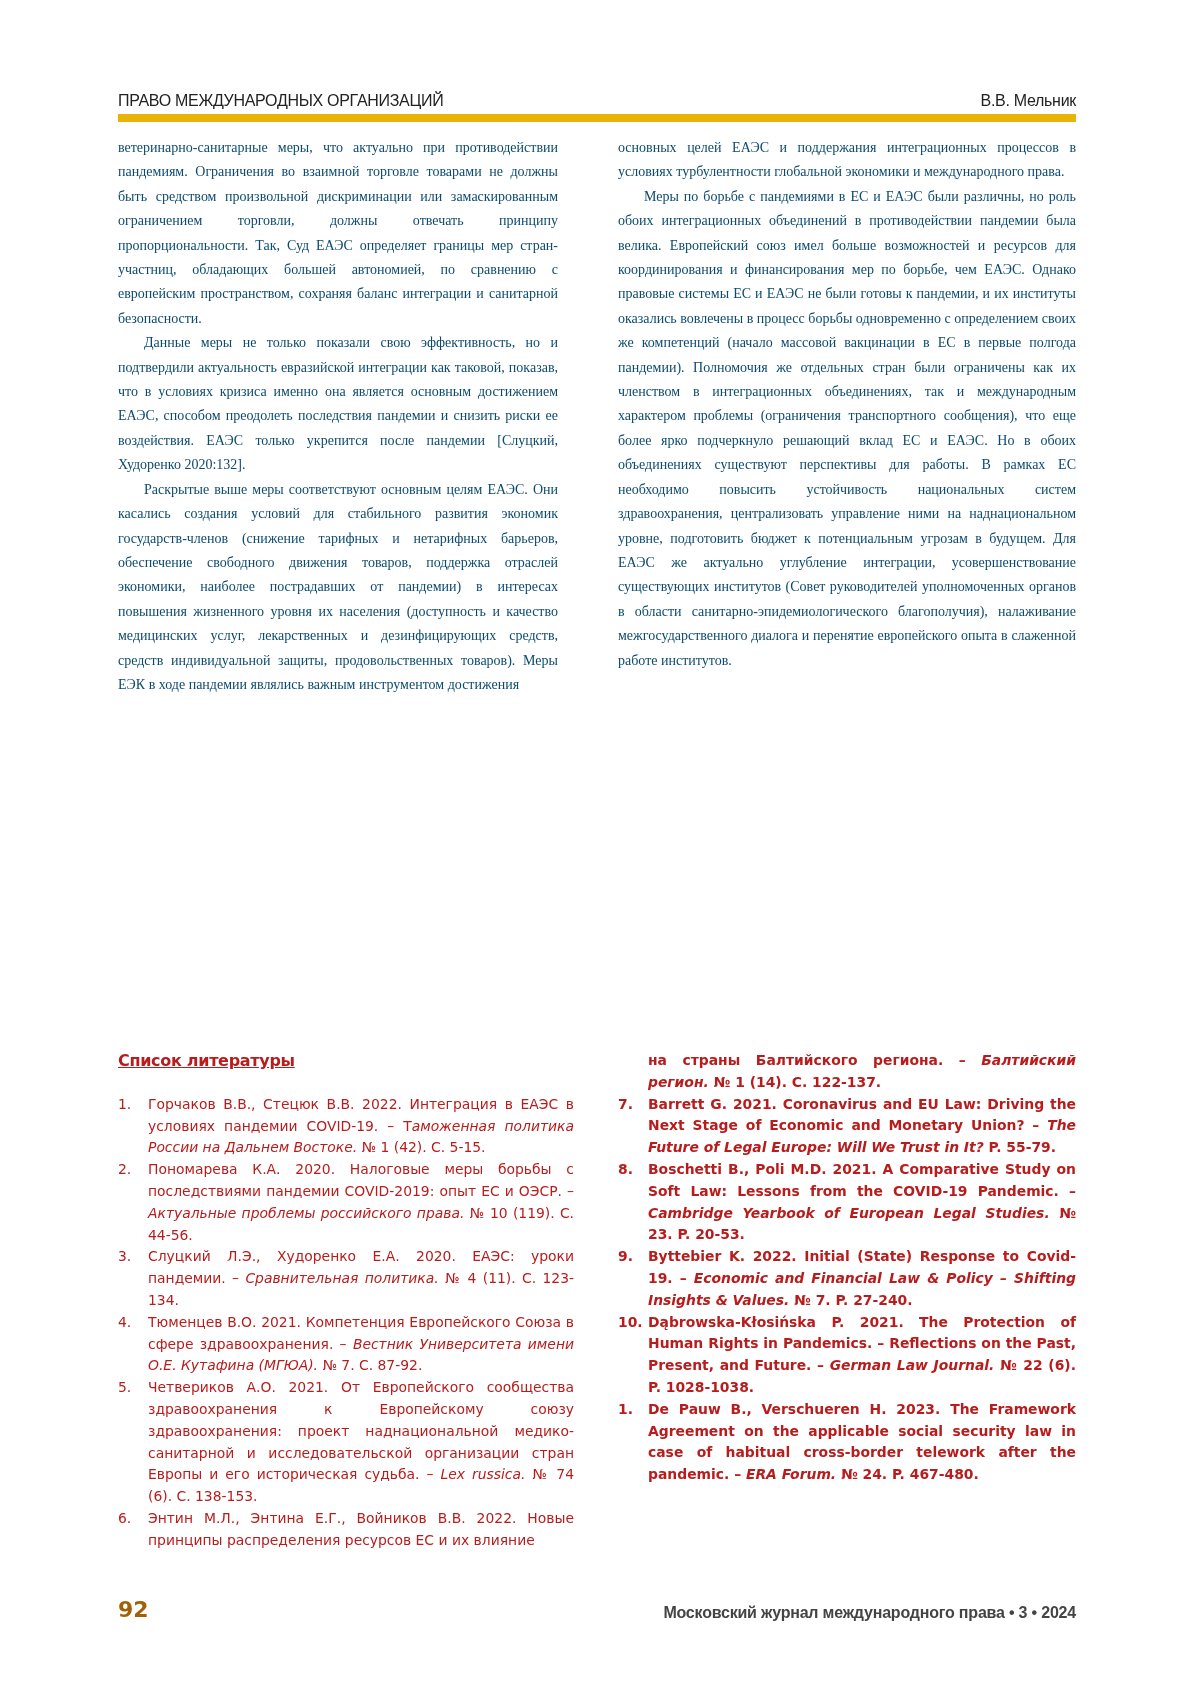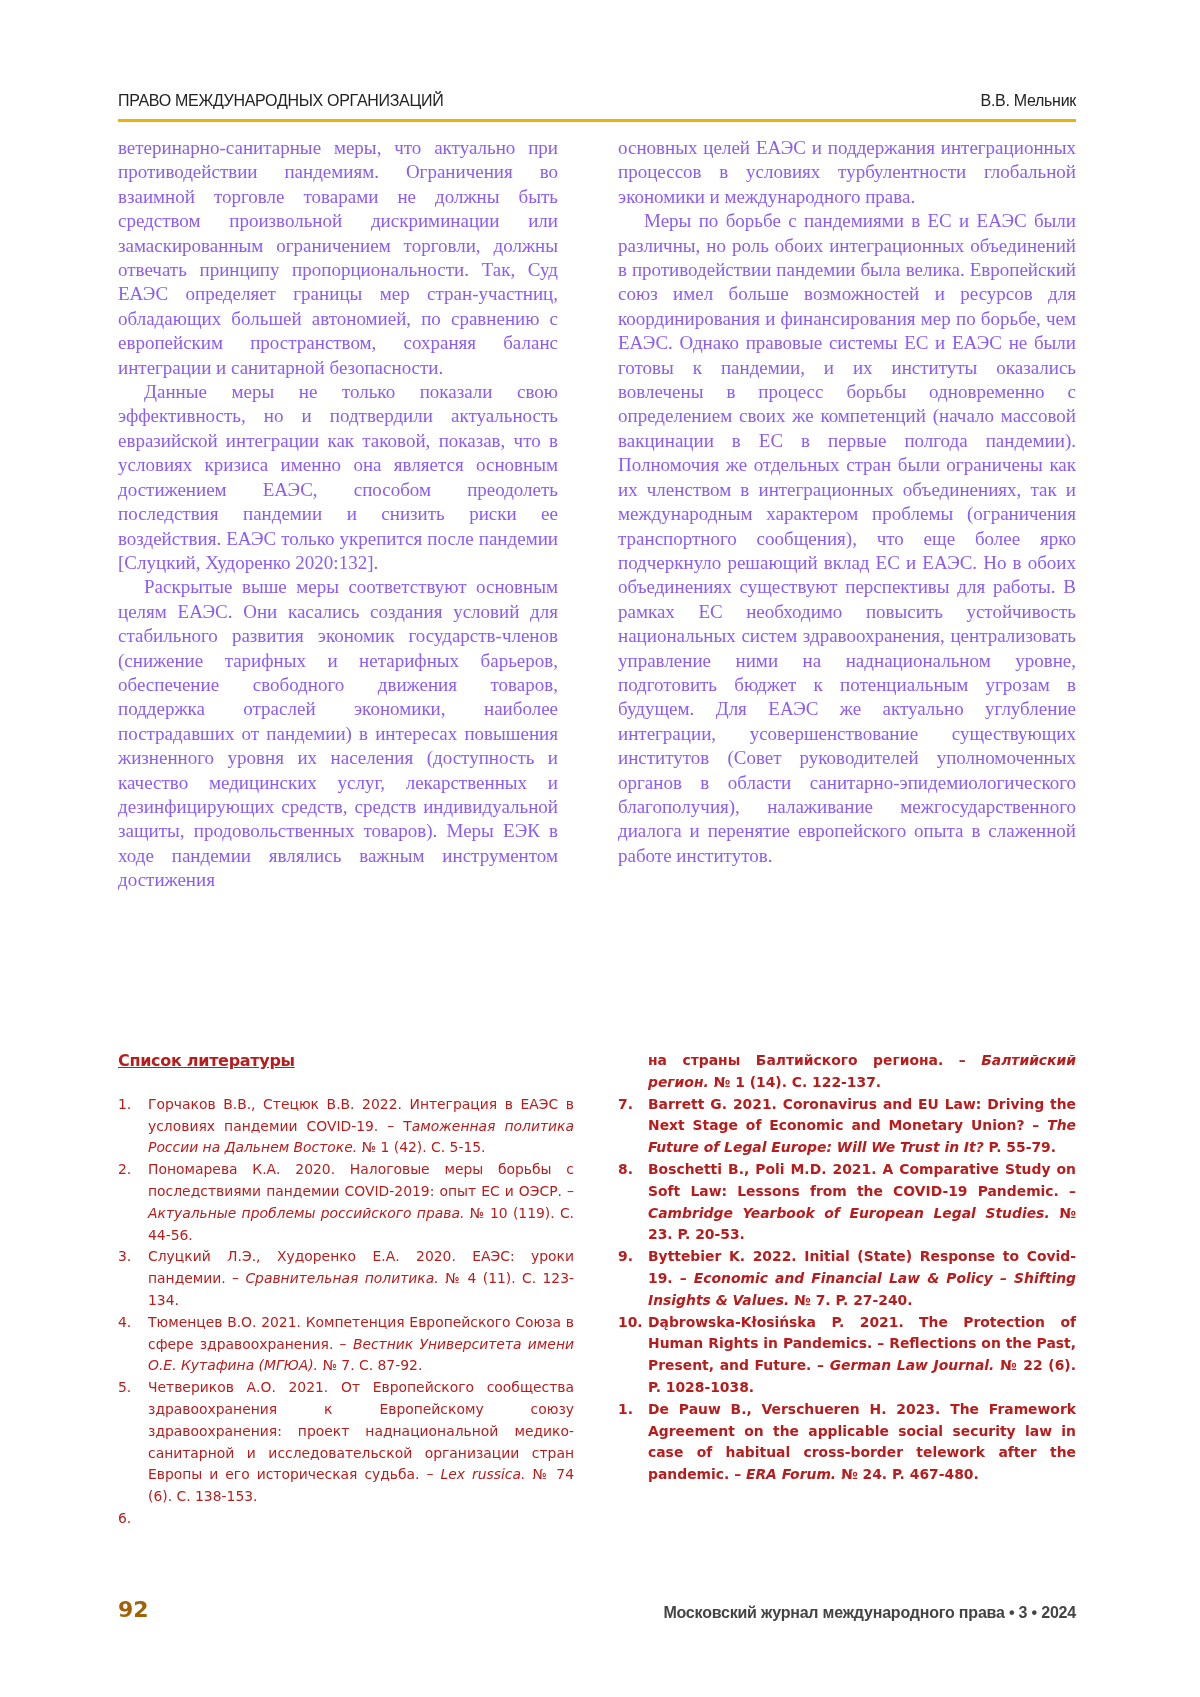--- a/index.html
+++ b/index.html
@@ -1,25 +1,25 @@
 <!DOCTYPE html>
 <html><head>
   <meta charset="utf-8">
   <style>
     html, body { margin: 0; padding: 0; background: #ffffff; }
     body { width: 1200px; height: 1697px; position: relative; overflow: hidden; color: #1e1e1e; }
     .running-head {
       position: absolute; left: 118px; top: 86px; width: 958px; height: 36px;
       font-family: "Liberation Sans", sans-serif; font-size: 16px; letter-spacing: -0.3px;
       display: flex; justify-content: space-between; align-items: flex-start;
-      border-bottom: 3px solid #eab308; box-sizing: border-box;
+      border-bottom: 8px solid #eab308; box-sizing: border-box;
       padding-top: 6px; color: #222;
     }
     .body-cols { position: absolute; top: 136px; left: 118px; width: 958px; display: flex; justify-content: space-between; }
-    .col { width: 440px; font-family: "Liberation Serif", serif; font-size: 19px; line-height: 24.4px; text-align: justify; hyphens: manual; color: #8b5cf6; }
+    .col { width: 440px; font-family: "Liberation Serif", serif; font-size: 14px; line-height: 24.4px; text-align: justify; hyphens: manual; color: #0c4a6e; }
     .col.right { width: 458px; }
     .col p { margin: 0; text-indent: 26px; }
     .col p.noindent { text-indent: 0; }
     .refs { position: absolute; top: 1050px; left: 118px; width: 958px; display: flex; justify-content: space-between; font-family: "DejaVu Sans", sans-serif; font-size: 13.9px; line-height: 21.8px; color: #b91c1c; }
     .refs .rcol { width: 456px; }
     .refs .rcol.right { width: 458px; font-weight: bold; }
     .refs h2 { margin: 0 0 22px 0; font-size: 16px; font-weight: bold; text-decoration: underline; letter-spacing: -0.3px; }
     .refs ol { margin: 0; padding: 0; list-style: none; }
     .refs li { position: relative; padding-left: 30px; text-align: justify; }
     .refs li .num { position: absolute; left: 0; top: 0; }
@@ -49,21 +49,21 @@
 
 <div class="refs">
   <div class="rcol">
     <h2>Список литературы</h2>
     <ol>
       <li><span class="num">1.</span><span>Горчаков В.В., Стецюк В.В. 2022. Интеграция в ЕАЭС в условиях пандемии COVID-19. – Т</span><i>аможенная политика России на Дальнем Востоке.</i><span> № 1 (42). С. 5-15.</span></li>
       <li><span class="num">2.</span><span>Пономарева К.А. 2020. Налоговые меры борьбы с последствиями пандемии COVID-2019: опыт ЕС и ОЭСР. – </span><i>Актуальные проблемы российского права.</i><span> № 10 (119). С. 44-56.</span></li>
       <li><span class="num">3.</span><span>Слуцкий Л.Э., Худоренко Е.А. 2020. ЕАЭС: уроки пандемии. – </span><i>Сравнительная политика.</i><span> № 4 (11). С. 123-134.</span></li>
       <li><span class="num">4.</span><span>Тюменцев В.О. 2021. Компетенция Европейского Союза в сфере здравоохранения. – </span><i>Вестник Университета имени О.Е. Кутафина (МГЮА).</i><span> № 7. С. 87-92.</span></li>
       <li><span class="num">5.</span><span>Четвериков А.О. 2021. От Европейского сообщества здравоохранения к Европейскому союзу здравоохранения: проект наднациональной медико-санитарной и исследовательской организации стран Европы и его историческая судьба. – </span><i>Lex russica.</i><span> № 74 (6). С. 138-153.</span></li>
-      <li><span class="num">6.</span></li>
+      <li><span class="num">6.</span><span>Энтин М.Л., Энтина Е.Г., Войников В.В. 2022. Новые принципы распределения ресурсов ЕС и их влияние</span></li>
     </ol>
   </div>
   <div class="rcol right">
     <ol>
       <li><span>на страны Балтийского региона. – </span><i>Балтийский регион.</i><span> № 1 (14). С. 122-137.</span></li>
       <li><span class="num">7.</span><span>Barrett G. 2021. Coronavirus and EU Law: Driving the Next Stage of Economic and Monetary Union? – </span><i>The Future of Legal Europe: Will We Trust in It?</i><span> P. 55-79.</span></li>
       <li><span class="num">8.</span><span>Boschetti B., Poli M.D. 2021. A Comparative Study on Soft Law: Lessons from the COVID-19 Pandemic. – </span><i>Cambridge Yearbook of European Legal Studies.</i><span> № 23. P. 20-53.</span></li>
       <li><span class="num">9.</span><span>Byttebier K. 2022. Initial (State) Response to Covid-19. – </span><i>Economic and Financial Law &amp; Policy – Shifting Insights &amp; Values.</i><span> № 7. P. 27-240.</span></li>
       <li><span class="num">10.</span><span>Dąbrowska-Kłosińska P. 2021. The Protection of Human Rights in Pandemics. – Reflections on the Past, Present, and Future. – </span><i>German Law Journal.</i><span> № 22 (6). P. 1028-1038.</span></li>
       <li><span class="num">1.</span><span>De Pauw B., Verschueren H. 2023. The Framework Agreement on the applicable social security law in case of habitual cross-border telework after the pandemic. – </span><i>ERA Forum.</i><span> № 24. P. 467-480.</span></li>

